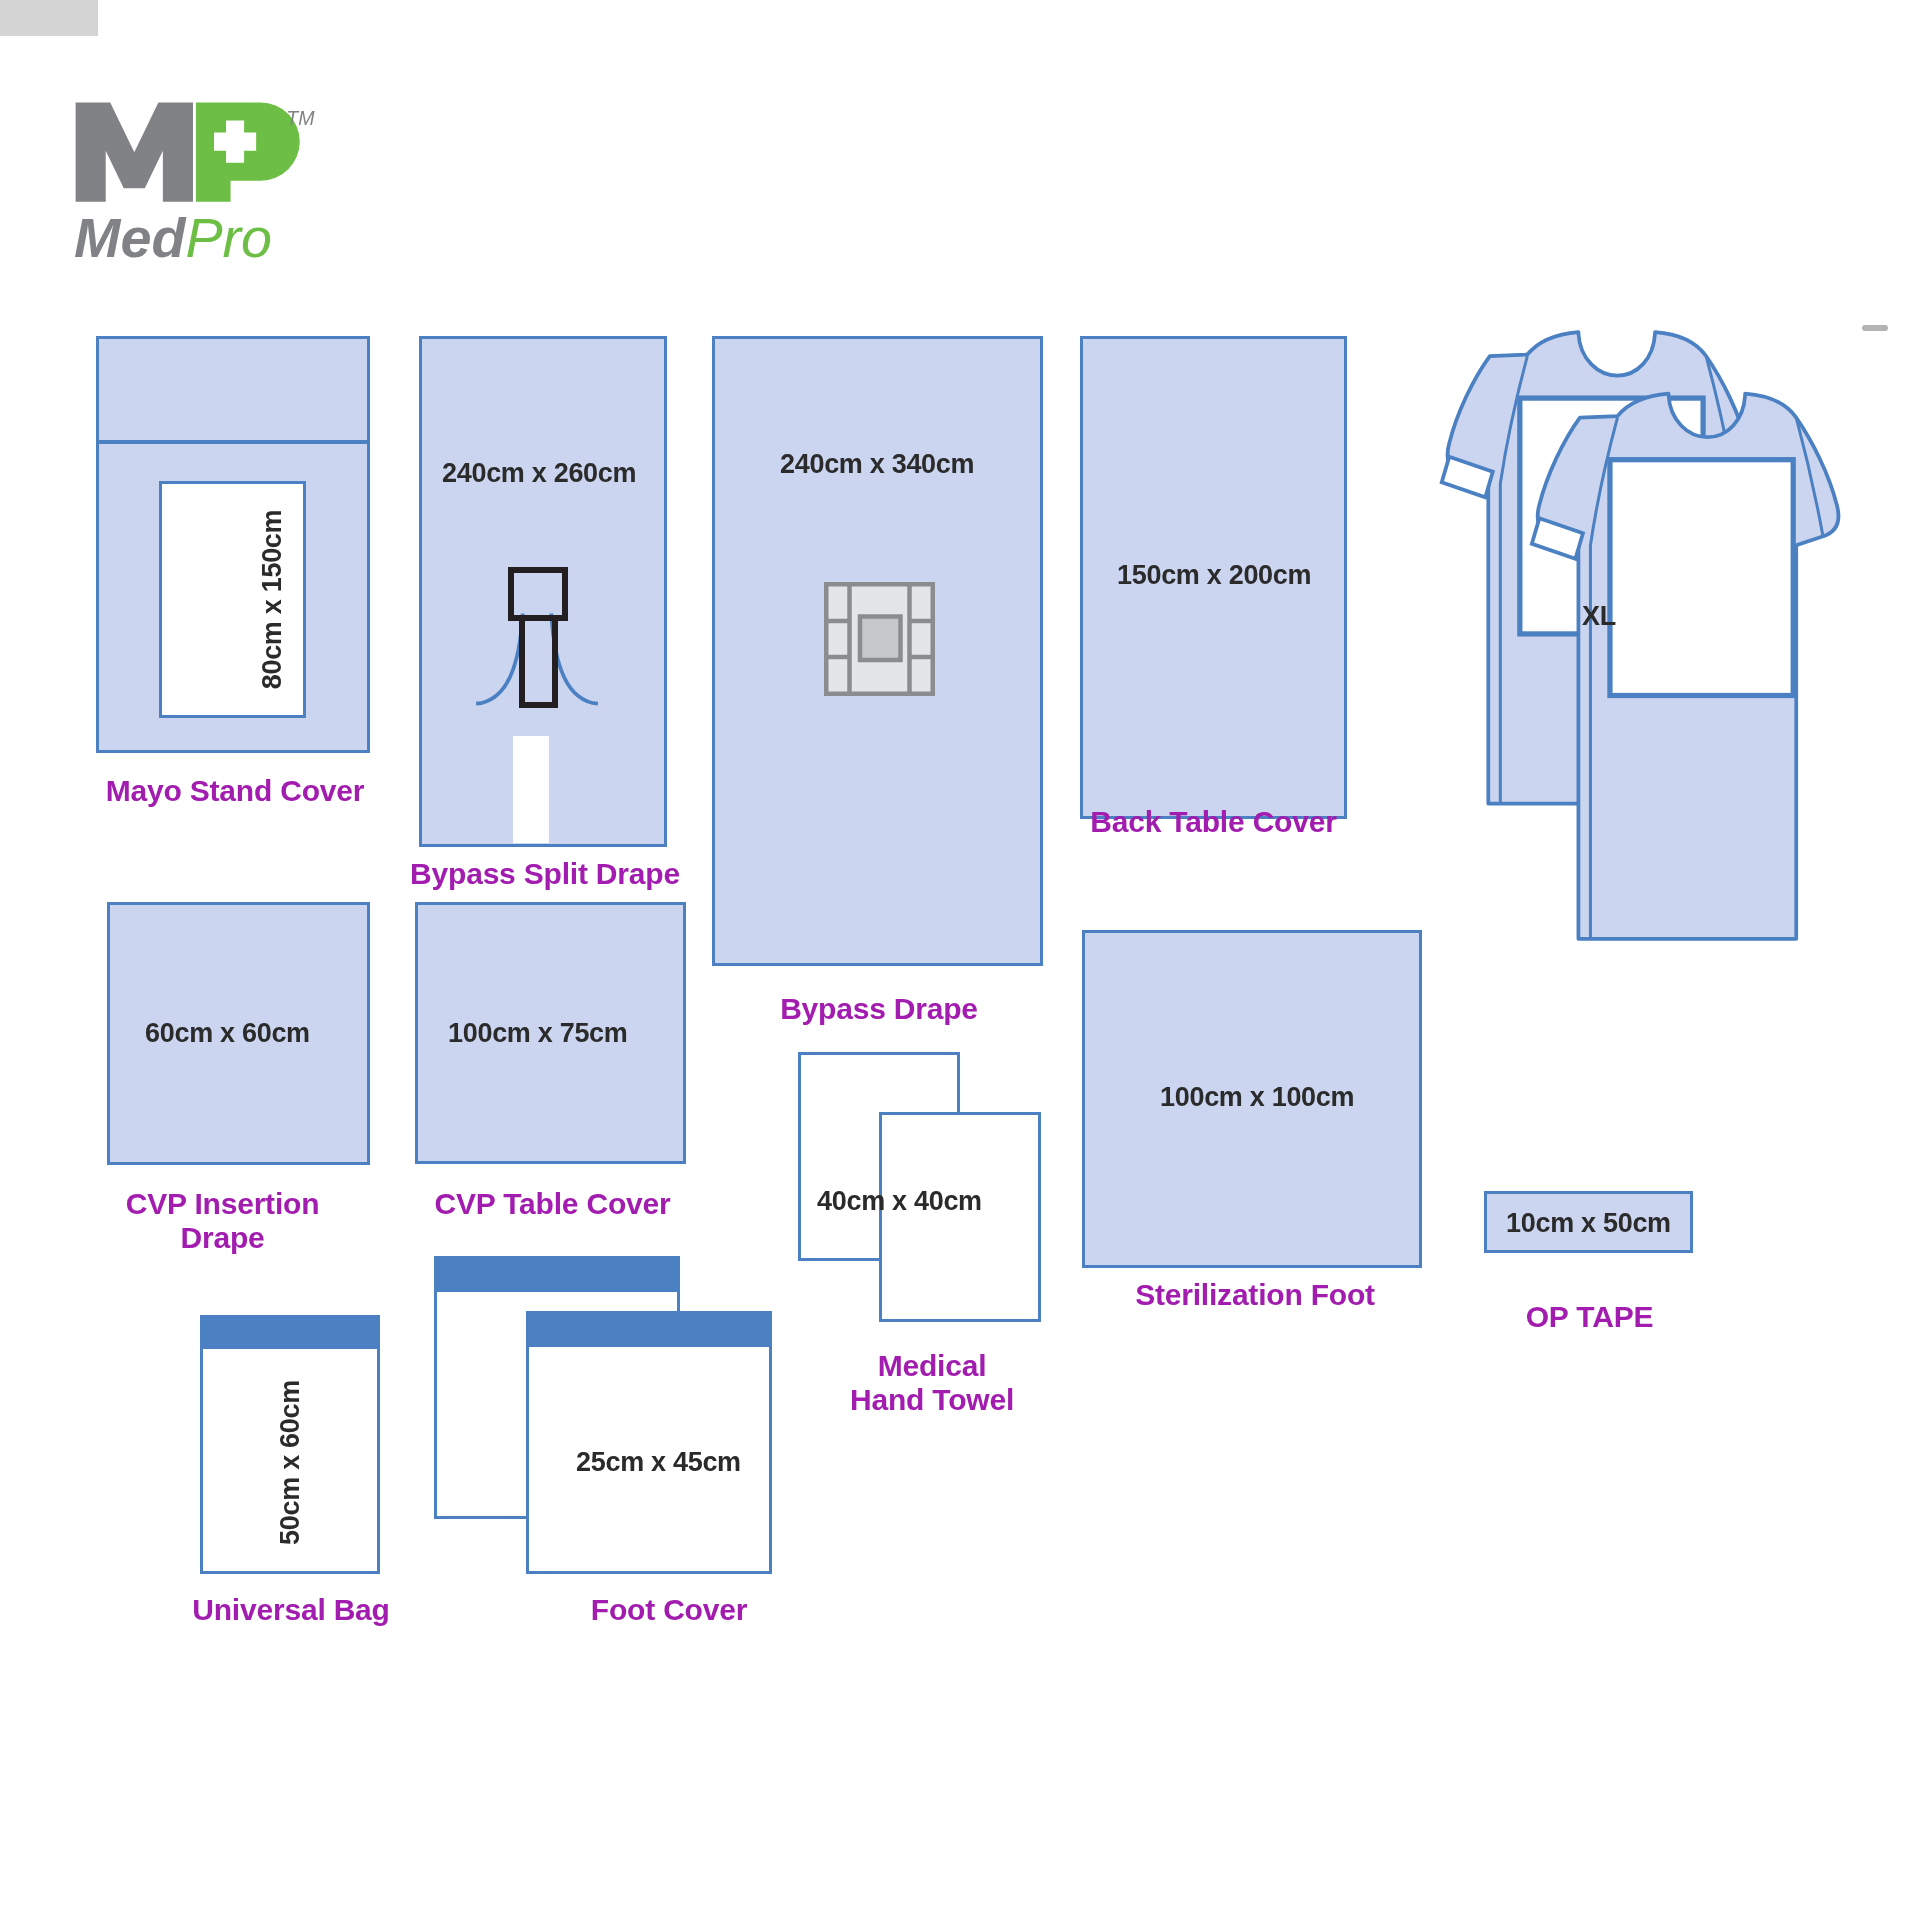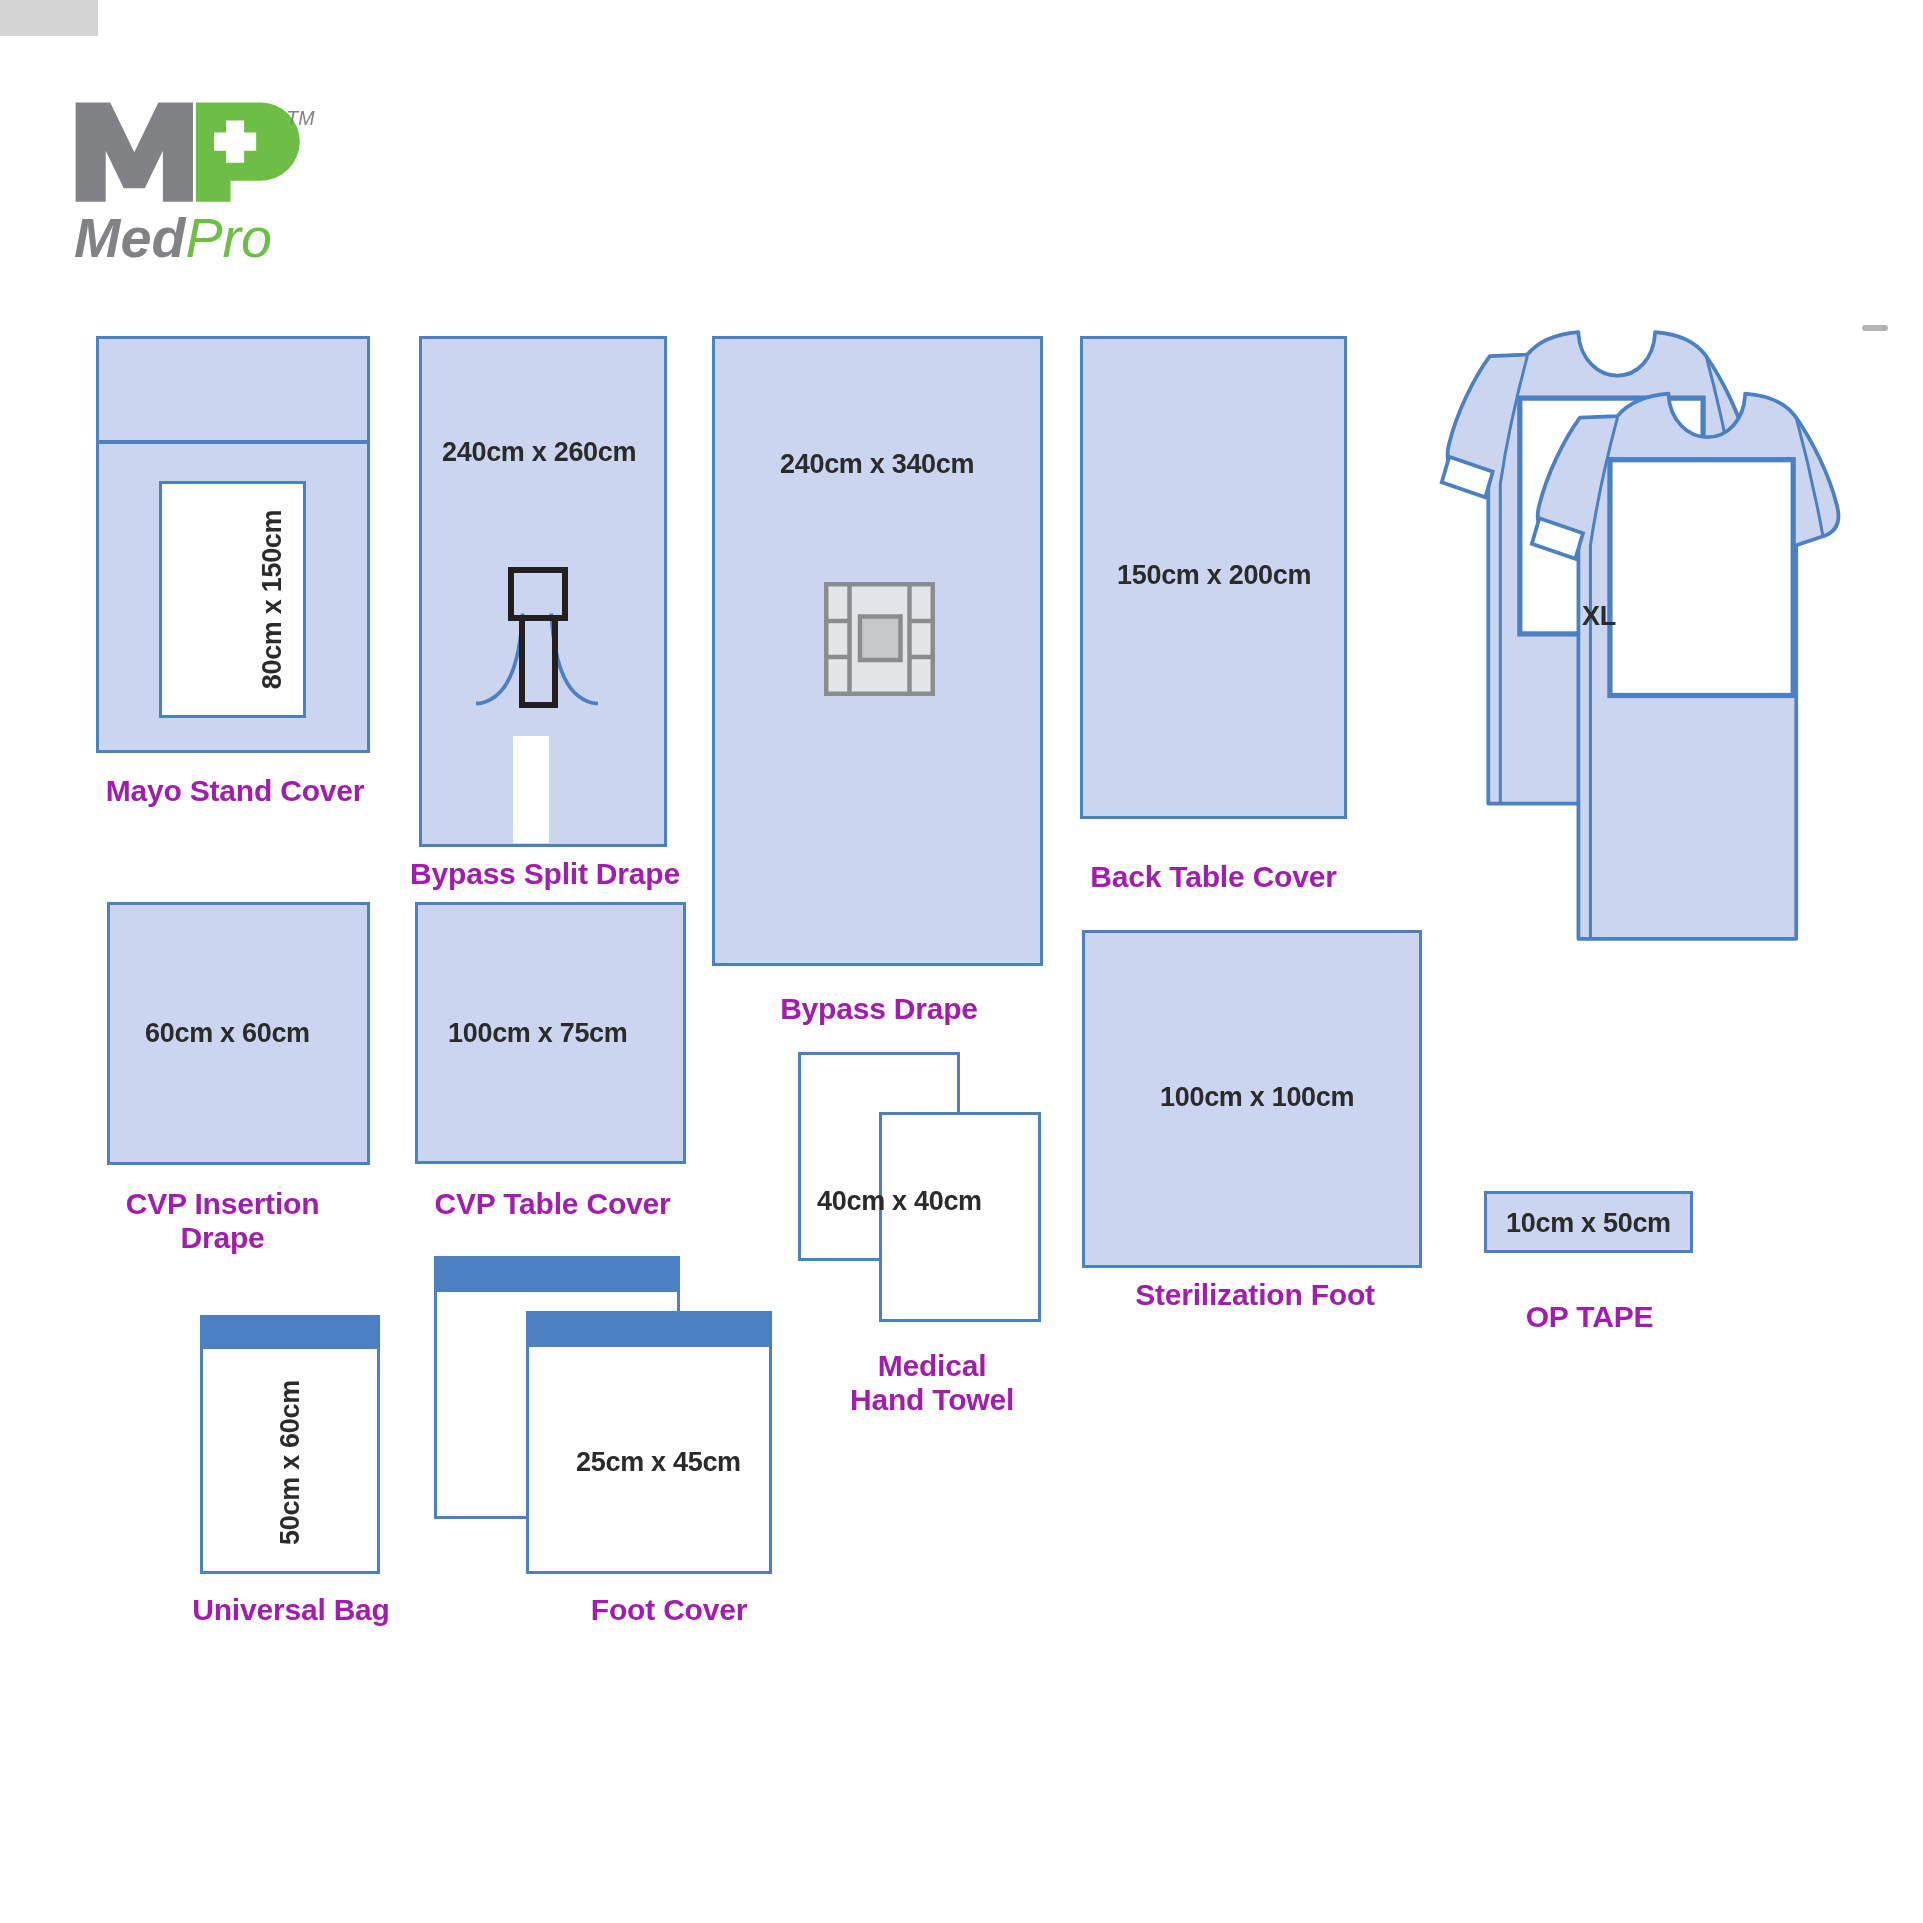--- a/index.html
+++ b/index.html
@@ -98,21 +98,21 @@
 
   <div class="corner-mark"></div>
 
   <div class="bluebox" id="mayo-outer"></div>
   <div id="mayo-divider"></div>
   <div class="whitebox" id="mayo-window"></div>
   <div class="dim rot" style="left:152px;top:584px;width:240px;text-align:center;">80cm x 150cm</div>
   <div class="label" style="left:36px;top:774px;width:398px;">Mayo Stand Cover</div>
 
   <div class="bluebox" id="bsd-outer"></div>
-  <div class="dim" style="left:442px;top:437px;">240cm x 260cm</div>
+  <div class="dim" style="left:442px;top:458px;">240cm x 260cm</div>
   <svg id="bsd-fan" viewBox="0 0 170 125" xmlns="http://www.w3.org/2000/svg">
     <path d="M4 122 C 46 118, 62 70, 66 2" fill="none" stroke="#4b80c2" stroke-width="5"></path>
     <path d="M166 122 C 124 118, 108 70, 104 2" fill="none" stroke="#4b80c2" stroke-width="5"></path>
   </svg>
   <div id="bsd-graybar"></div>
   <div class="plainwhite" id="bsd-split"></div>
   <div id="bsd-sq"></div>
   <div id="bsd-col"></div>
   <div class="label" style="left:361px;top:857px;width:368px;">Bypass Split Drape</div>
 
@@ -125,21 +125,21 @@
     <line x1="3" y1="52" x2="34" y2="52" stroke="#8b8c8e" stroke-width="6"></line>
     <line x1="3" y1="100" x2="34" y2="100" stroke="#8b8c8e" stroke-width="6"></line>
     <line x1="114" y1="52" x2="145" y2="52" stroke="#8b8c8e" stroke-width="6"></line>
     <line x1="114" y1="100" x2="145" y2="100" stroke="#8b8c8e" stroke-width="6"></line>
     <rect x="48" y="46" width="54" height="58" fill="#c6c7c9" stroke="#8b8c8e" stroke-width="6"></rect>
   </svg>
   <div class="label" style="left:695px;top:992px;width:368px;">Bypass Drape</div>
 
   <div class="bluebox" id="btc-outer"></div>
   <div class="dim" style="left:1117px;top:560px;">150cm x 200cm</div>
-  <div class="label" style="left:1048px;top:860px;width:331px;text-align:center;">Back Table Cover</div>
+  <div class="label" style="left:1048px;top:805px;width:331px;text-align:center;">Back Table Cover</div>
 
   <svg id="gowns" viewBox="0 0 760 980" xmlns="http://www.w3.org/2000/svg">
 
     <g>
       <path d="M232 42 C 248 22, 276 14, 300 12 L 300 14
                C 302 48, 326 70, 352 70 C 378 70, 400 48, 402 14 L 402 12
                C 430 14, 456 24, 470 44
                C 492 76, 514 120, 524 160
                C 530 182, 524 196, 506 202
                L 470 214 L 470 640 L 180 640 L 180 214

